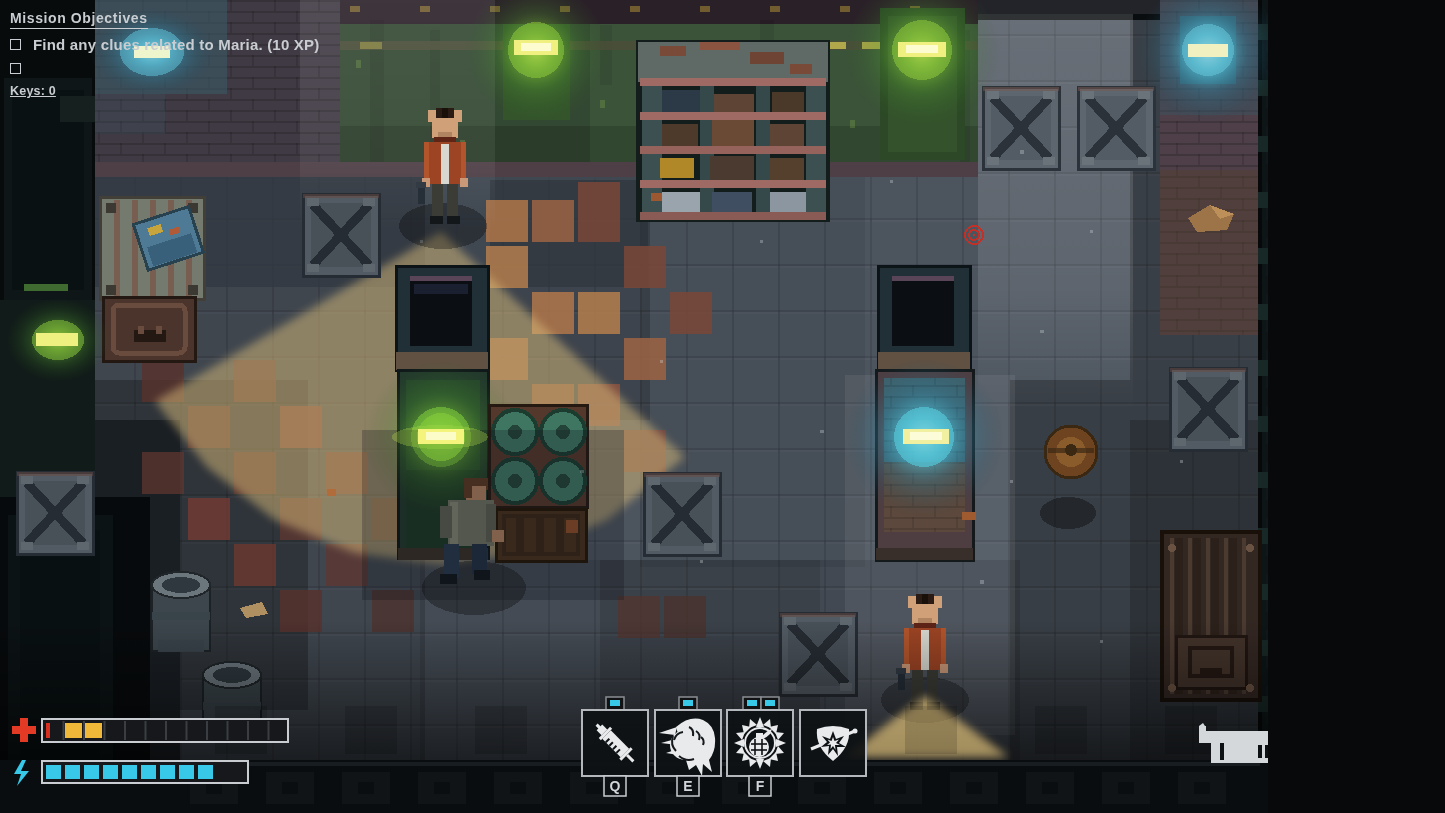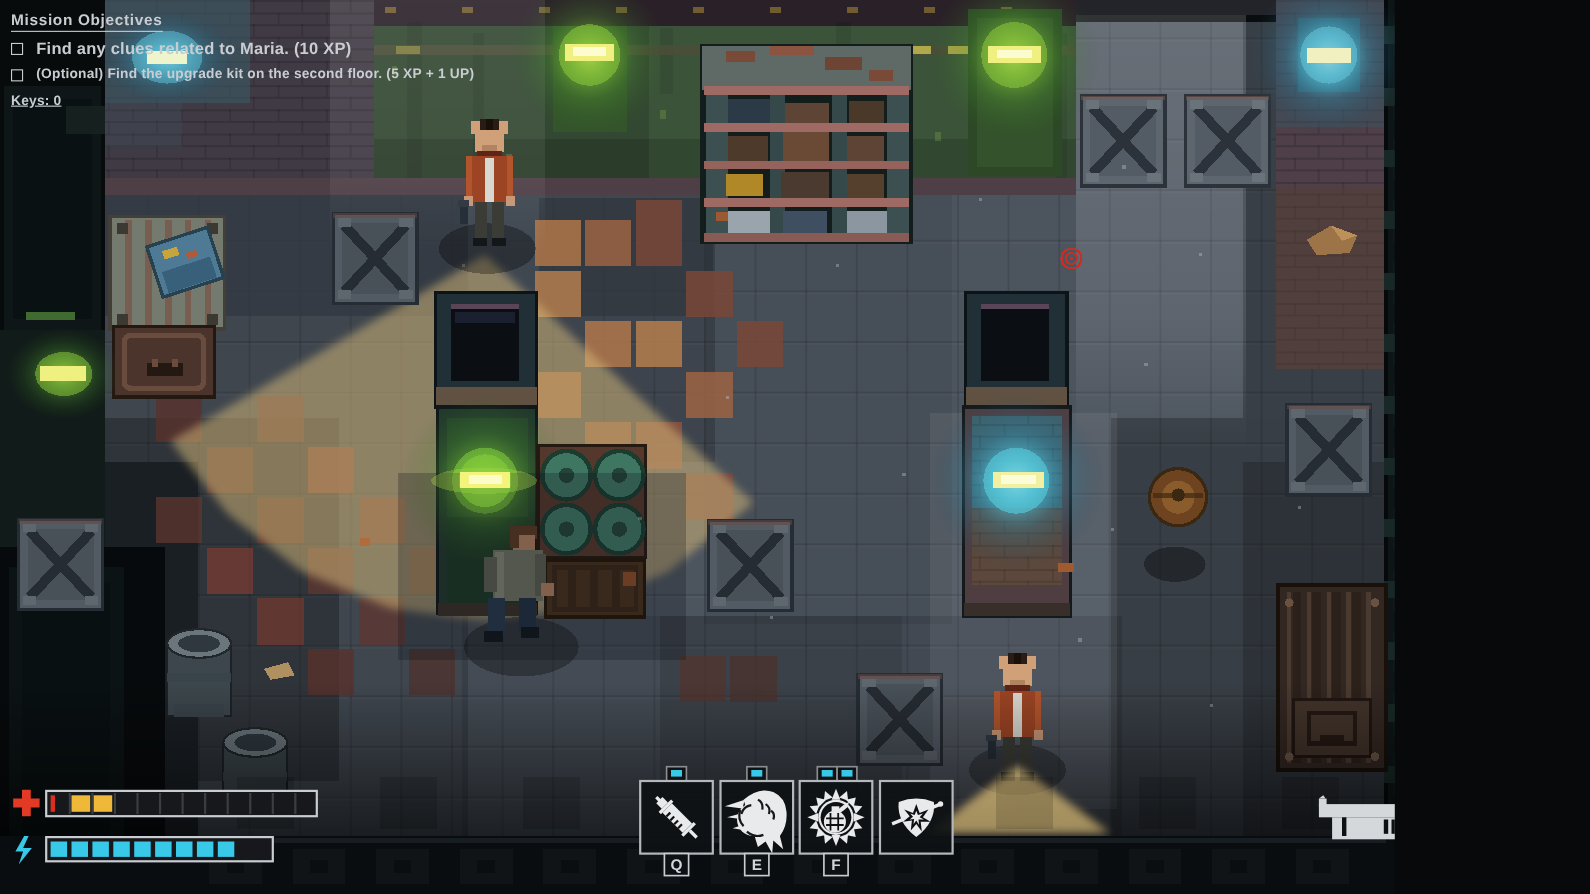--- a/index.html
+++ b/index.html
@@ -575,21 +575,20 @@
         <rect x="1194" y="782" width="16" height="12" fill="#0b0e10"></rect>
 </g>
 
 </svg>
 
 <div id="uitop" style="position:absolute;left:0;top:0;width:1445px;height:813px;">
   <div class="ui" style="left:10px;top:10px;font-size:14px;letter-spacing:0.6px;border-bottom:1.5px solid #c9cdd1;padding-bottom:2px;">Mission Objectives</div>
   <div class="ui" style="left:10px;top:39px;width:9px;height:9px;border:1.5px solid #c9cdd1;"></div>
   <div class="ui" style="left:33px;top:36px;font-size:15px;letter-spacing:0.2px;">Find any clues related to Maria. (10 XP)</div>
   <div class="ui" style="left:10px;top:63px;width:9px;height:9px;border:1.5px solid #c9cdd1;"></div>
-  <div class="ui" style="left:33px;top:60px;font-size:12.5px;letter-spacing:0.2px;">(Optional) Find the upgrade kit on the second floor. (5 XP + 1 UP)</div>
   <div class="ui" style="left:10px;top:84px;font-size:12.5px;letter-spacing:0.2px;text-decoration:underline;">Keys: 0</div>
 </div>
 <div id="uibottom" style="position:absolute;left:0;top:0;width:1445px;height:813px;">
 
   <svg style="position:absolute;left:10px;top:716px;" width="290" height="32">
     <path d="M10,2 h8 v8 h8 v8 h-8 v8 h-8 v-8 h-8 v-8 h8 z" fill="#e23a24"></path>
     <rect x="32" y="3" width="246" height="23" fill="#16181b" stroke="#c9cdd1" stroke-width="2"></rect>
     <rect x="36" y="7" width="4" height="15" fill="#d83020"></rect>
     <rect x="55" y="7" width="17" height="15" fill="#f0b838"></rect>
     <rect x="75" y="7" width="17" height="15" fill="#f0b838"></rect>

